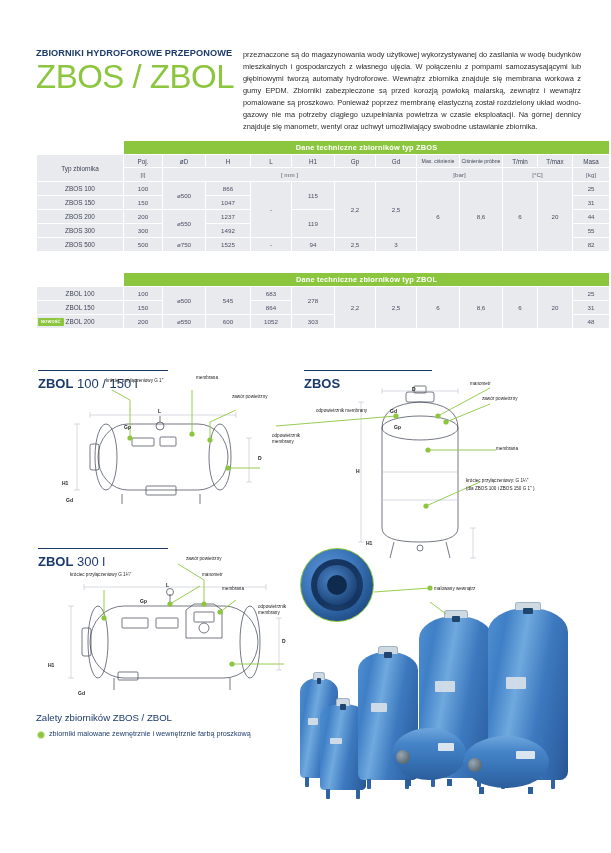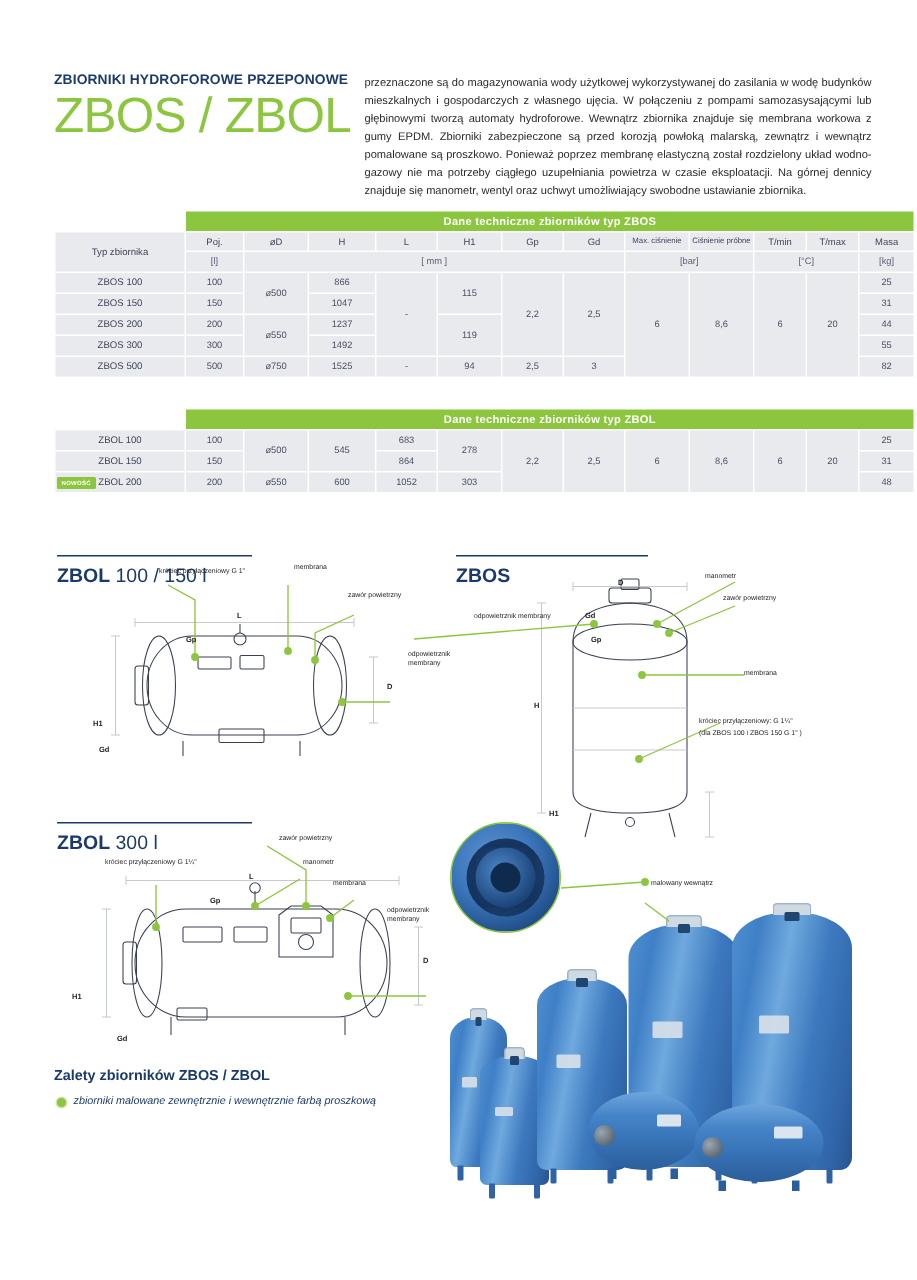--- a/index.html
+++ b/index.html
@@ -64,23 +64,23 @@
     position: absolute; height: 1px; background: #1b3a6b;
   }
   .diagram { position: absolute; }
   .callout { position: absolute; font-size: 4.6px; color: #222; white-space: nowrap; }
   .callout.two { line-height: 1.35; white-space: normal; }
   .dimlab { position: absolute; font-size: 5px; color: #222; font-weight: bold; }
 
   
   .benefits { position: absolute; left: 36px; top: 712px; width: 280px; }
   .benefits h3 {
-    font-size: 9.6px; color: #1b3a6b; font-weight: bold; margin-bottom: 6px;
-  }
-  .benefits ul { list-style: none; font-style: italic; }
+    font-size: 9.6px; color: #1b3a6b; font-weight: normal; margin-bottom: 6px;
+  }
+  .benefits ul { list-style: none; }
   .benefits li {
     position: relative; padding-left: 13px; margin-bottom: 4.5px;
     font-size: 7.2px; line-height: 1.42; color: #1b3a6b; text-align: justify;
   }
   .benefits li::before {
     content: ""; position: absolute; left: 1px; top: 2px;
     width: 6px; height: 6px; border-radius: 50%;
     background: #8cc63e; border: 1px solid #cfe6a8;
   }
 

